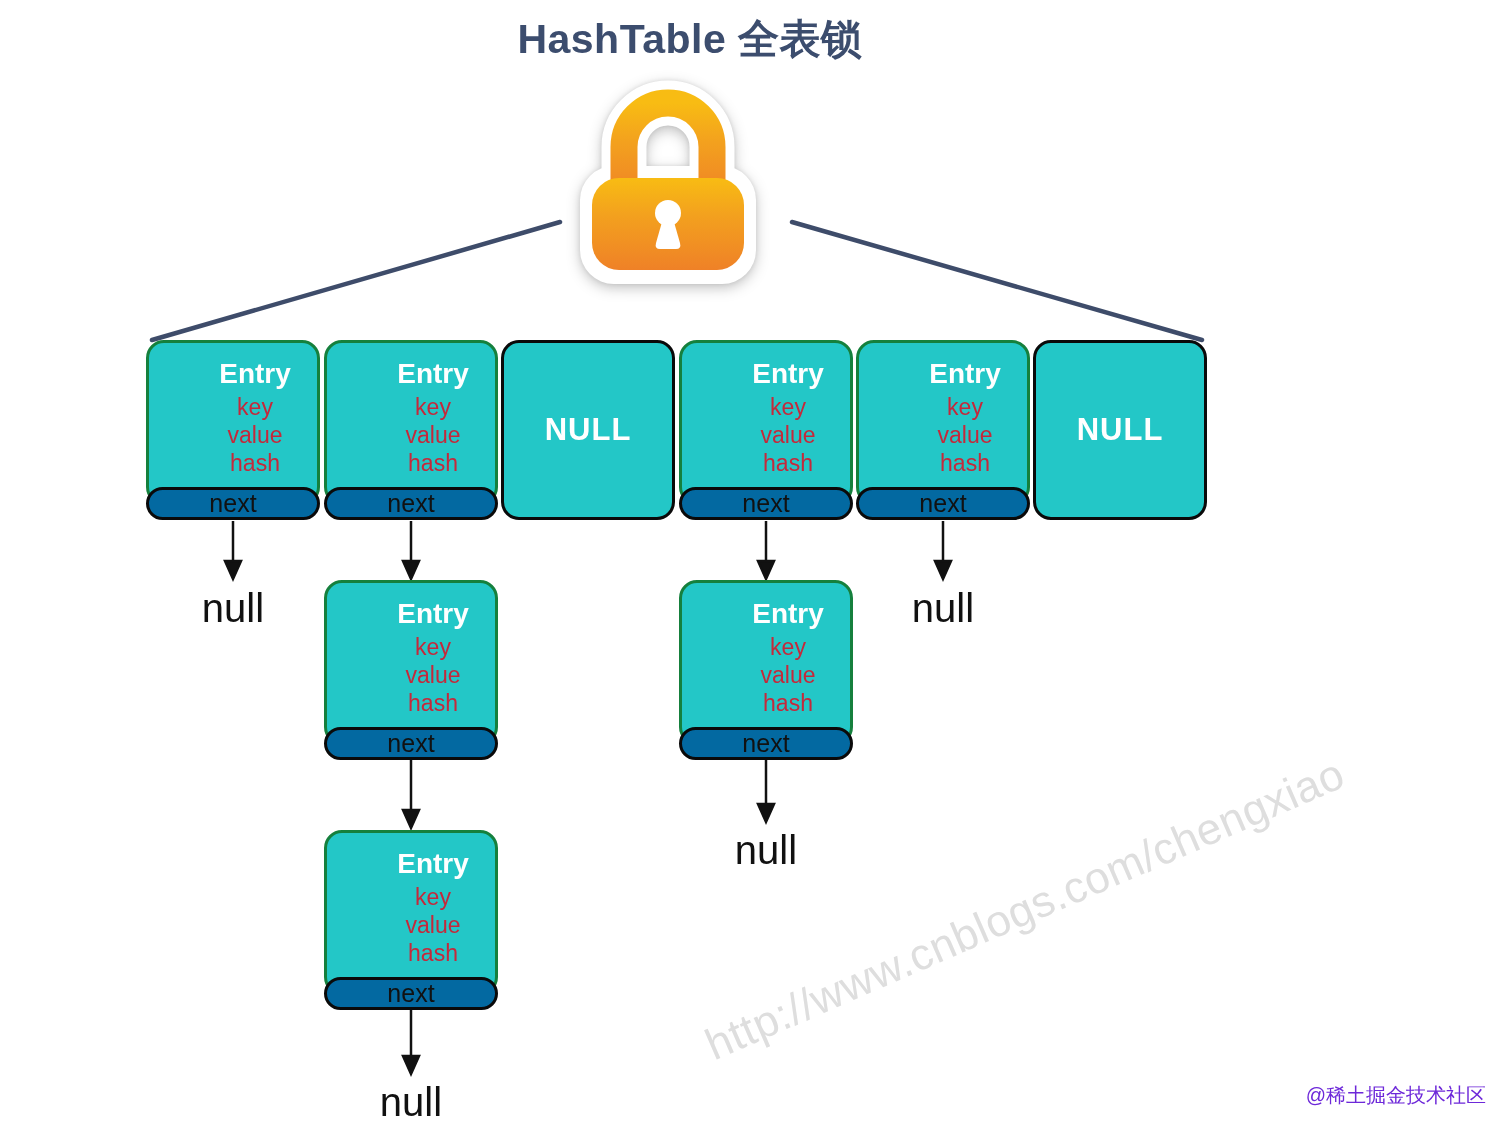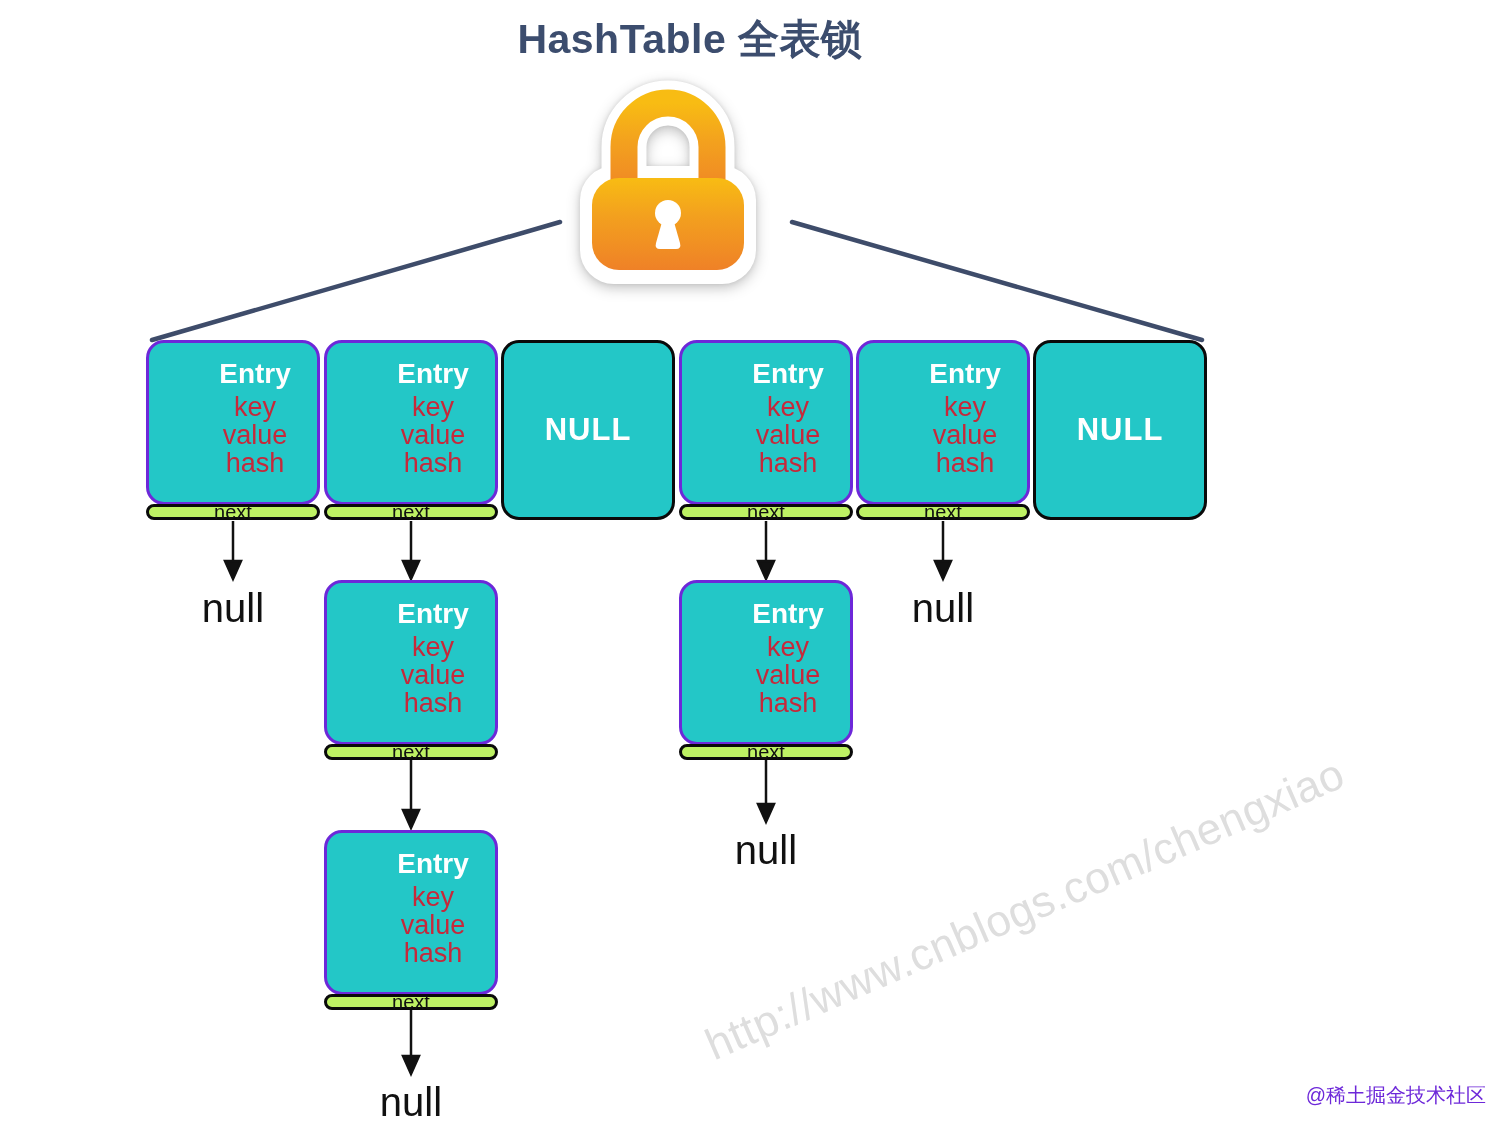--- a/index.html
+++ b/index.html
@@ -14,30 +14,30 @@
     color:#3C4D6E; letter-spacing:0.5px;
   }
   .wires { position:absolute; left:0; top:0; z-index:1; }
   .lock-svg {
     position:absolute; left:567px; top:78px; width:202px; height:212px; z-index:3;
     filter:drop-shadow(0 4px 7px rgba(0,0,0,0.22)) drop-shadow(0 0 2px rgba(0,0,0,0.10));
   }
   .entry-box { position:absolute; width:174px; height:180px; z-index:2; }
   .entry-body {
     position:absolute; top:0; left:0; right:0; height:165px;
-    background:#23C7C7; border:3px solid #6d28d9; border-radius:18px;
+    background:#23C7C7; border:3px solid #15803d; border-radius:18px;
     box-sizing:border-box; text-align:center; padding-top:15px;padding-left:44px;
   }
   .entry-title { font-size:28px; font-weight:bold; color:#ffffff; margin-bottom:3px; }
-  .entry-field { font-size:27px; line-height:28px; color:#C5293B;text-align:center; }
+  .entry-field { font-size:23px; line-height:28px; color:#C5293B;text-align:center; }
   .next-pill {
-    position:absolute; bottom:0; left:0; right:0; height:16px;
-    background:#bef264; border:3px solid #0a0a0a; border-radius:17px;
+    position:absolute; bottom:0; left:0; right:0; height:33px;
+    background:#0369a1; border:3px solid #0a0a0a; border-radius:17px;
     box-sizing:border-box; display:flex; align-items:center; justify-content:center;
-    font-size:20px; color:#111111; z-index:2;
+    font-size:25px; color:#111111; z-index:2;
   }
   .null-box {
     position:absolute; width:174px; height:180px; z-index:2;
     background:#23C7C7; border:3px solid #0a0a0a; border-radius:18px;
     box-sizing:border-box; display:flex; align-items:center; justify-content:center;
     font-size:31px; font-weight:bold; color:#ffffff; letter-spacing:1px;
   }
   .null-text {
     position:absolute; width:140px; text-align:center;
     font-size:40px; color:#111111; z-index:2;

